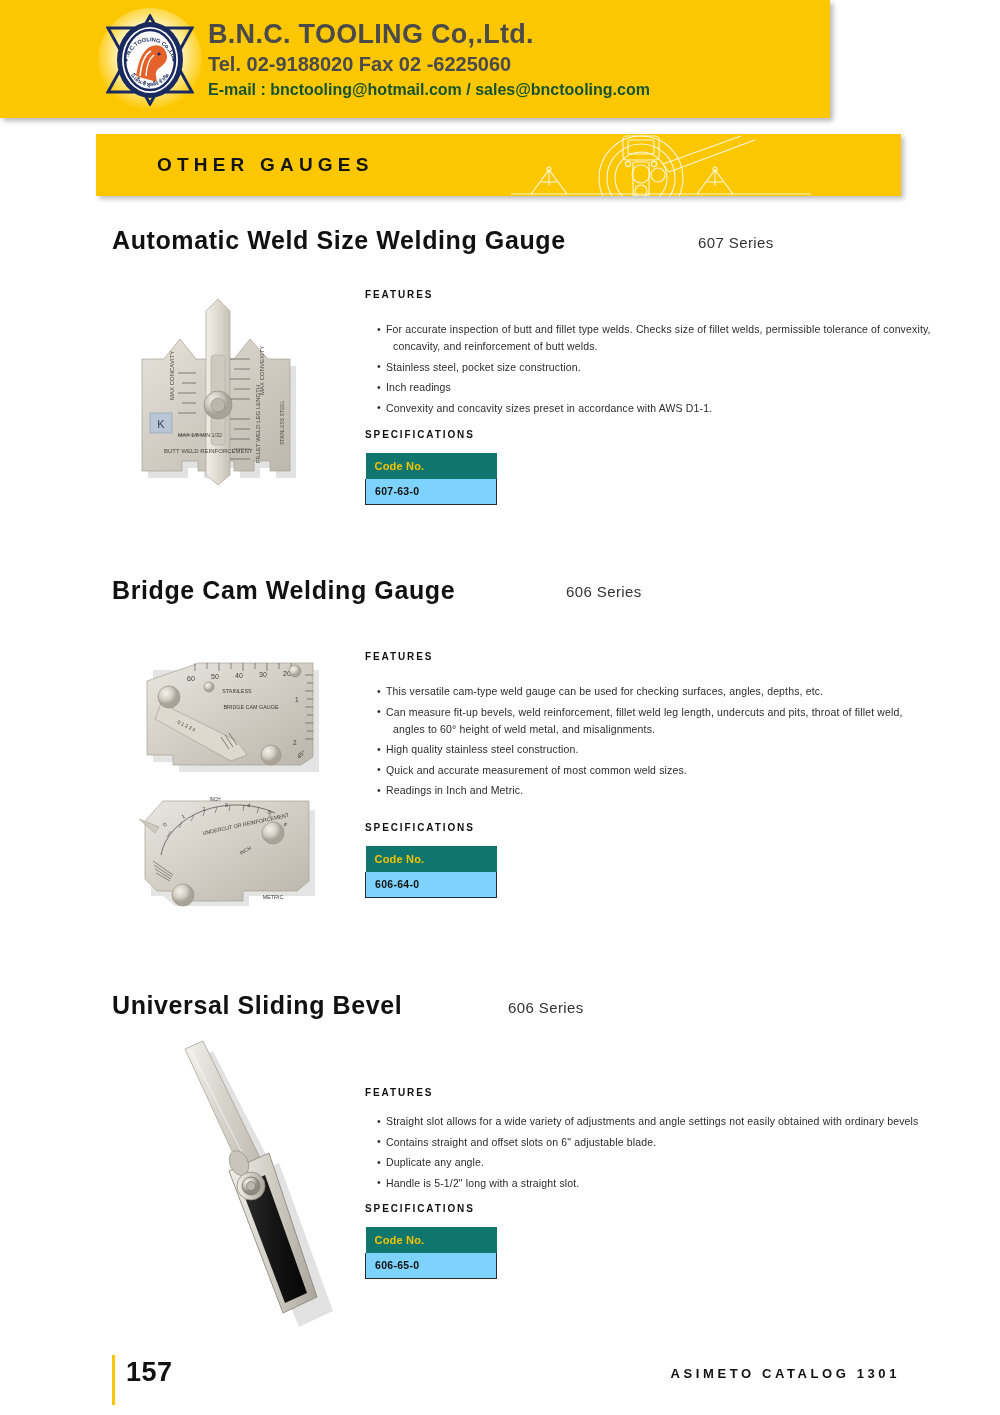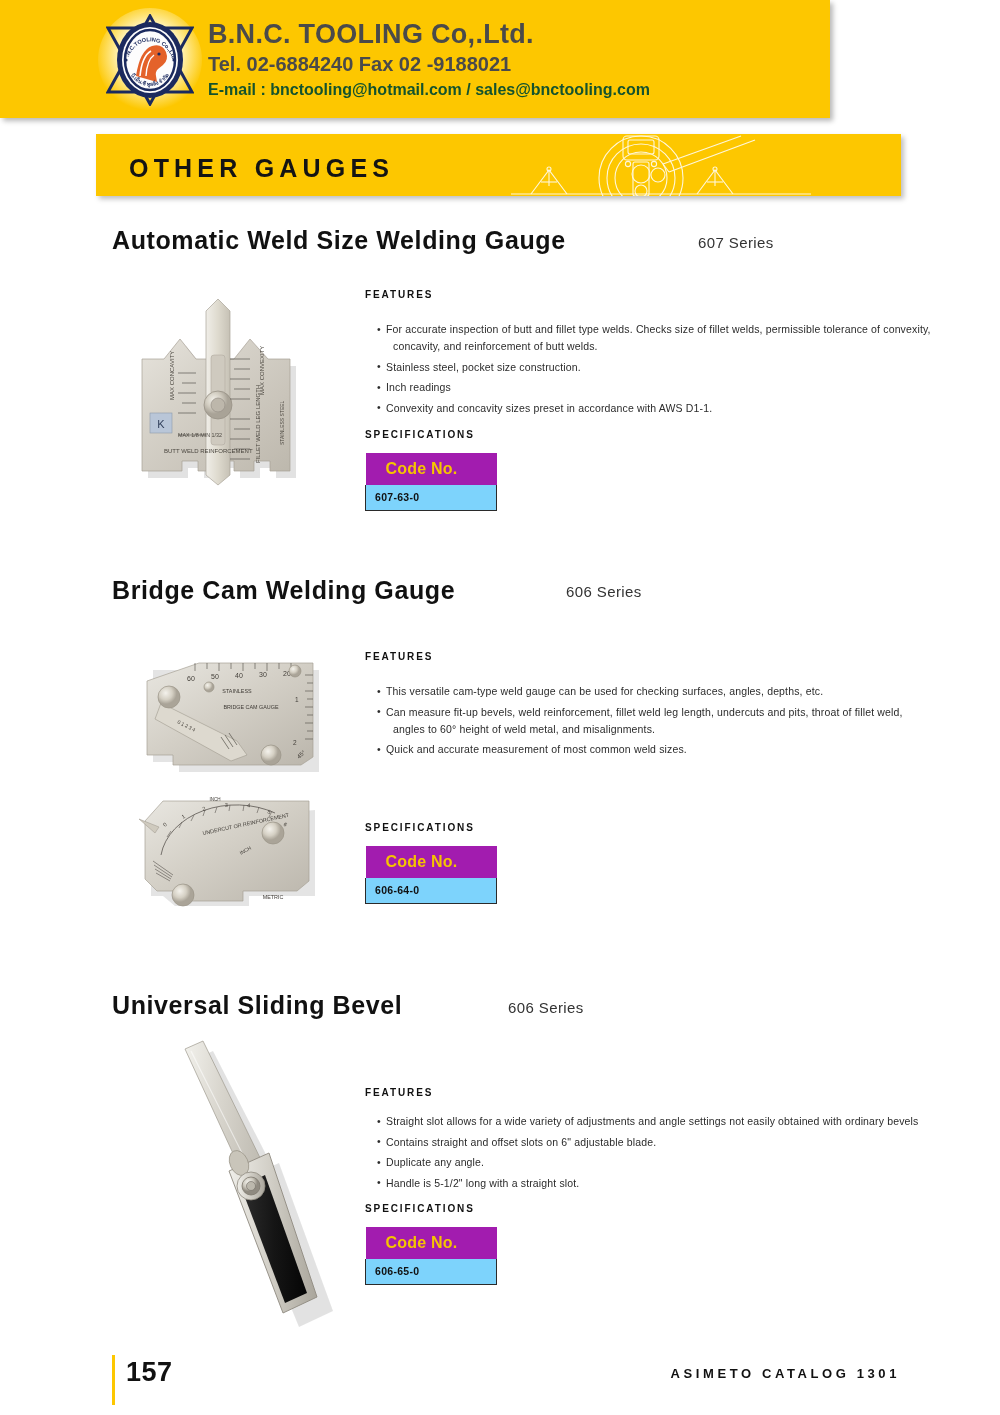--- a/index.html
+++ b/index.html
@@ -88,23 +88,23 @@
   .section-banner-art {
     position: absolute;
     right: 90px;
     top: 0;
     width: 300px;
     height: 62px;
     opacity: 0.95;
   }
   .section-banner-title {
     position: absolute;
-    left: 33px;
+    left: 61px;
     top: 20px;
-    font-size: 25px;
+    font-size: 19px;
     font-weight: bold;
     letter-spacing: 5.2px;
     color: #141414;
   }
 
   
   .product {
     position: absolute;
     left: 0;
     width: 1000px;
@@ -162,26 +162,26 @@
   }
 
   
   .spec-table {
     position: absolute;
     left: 365px;
     width: 132px;
     border-collapse: collapse;
   }
   .spec-table th {
-    background: #a21caf;
+    background: #0f766e;
     color: #f5c400;
-    font-size: 16px;
+    font-size: 11px;
     font-weight: bold;
     text-align: left;
-    padding: 7px 9px 7px 20px;
+    padding: 7px 9px 7px 9px;
     letter-spacing: 0.2px;
   }
   .spec-table td {
     background: #7dd3fc;
     border: 1px solid #2a2a2a;
     border-top: none;
     color: #111;
     font-size: 10.5px;
     font-weight: bold;
     padding: 6px 9px 7px 9px;
@@ -247,21 +247,21 @@
       </text>
       <path id="logoBotArc" d="M 21 52 A 24 28 0 0 0 67 52" fill="none"></path>
       <text font-size="5.2" font-weight="bold" fill="#1b2a5e" font-family="'Liberation Sans', sans-serif">
         <textPath href="#logoBotArc" startOffset="50%" text-anchor="middle">บี.เอ็น.ซี ทูลลิ่ง จำกัด</textPath>
       </text>
     </svg>
   </div>
 
   <div class="company-text">
     <p class="company-name">B.N.C. TOOLING  Co,.Ltd.</p>
-    <p class="company-tel">Tel. 02-6884240   Fax 02 -9188021</p>
+    <p class="company-tel">Tel. 02-9188020   Fax 02 -6225060</p>
     <p class="company-email">E-mail : bnctooling@hotmail.com / sales@bnctooling.com</p>
   </div>
 </div>
 
 <div class="section-banner">
   <svg class="section-banner-art" viewBox="0 0 300 62">
     <g fill="none" stroke="#ffffff" stroke-width="1.1" opacity="0.9">
       <circle cx="130" cy="44" r="42"></circle>
       <circle cx="130" cy="44" r="34"></circle>
       <circle cx="130" cy="44" r="26"></circle>
@@ -499,21 +499,27 @@
   <div class="label-heading" style="left:365px; top:651px;">FEATURES</div>
   <ul class="features-list" style="top:671px;">
     <li>
       <span>This versatile cam-type weld gauge can be used for checking surfaces, angles, depths, etc.</span>
     </li>
     <li>
       <span>Can measure fit-up bevels, weld reinforcement, fillet weld leg length, undercuts and pits, throat of fillet weld,</span>
       <span class="cont">angles to 60° height of weld metal, and misalignments.</span>
     </li>
     <li>
+      <span>High quality stainless steel construction.</span>
+    </li>
+    <li>
       <span>Quick and accurate measurement of most common weld sizes.</span>
+    </li>
+    <li>
+      <span>Readings in Inch and Metric.</span>
     </li>
   </ul>
 
   <div class="label-heading" style="left:365px; top:822px;">SPECIFICATIONS</div>
   <table class="spec-table" style="top:846px;">
     <thead>
       <tr>
         <th>Code No.</th>
       </tr>
     </thead>

